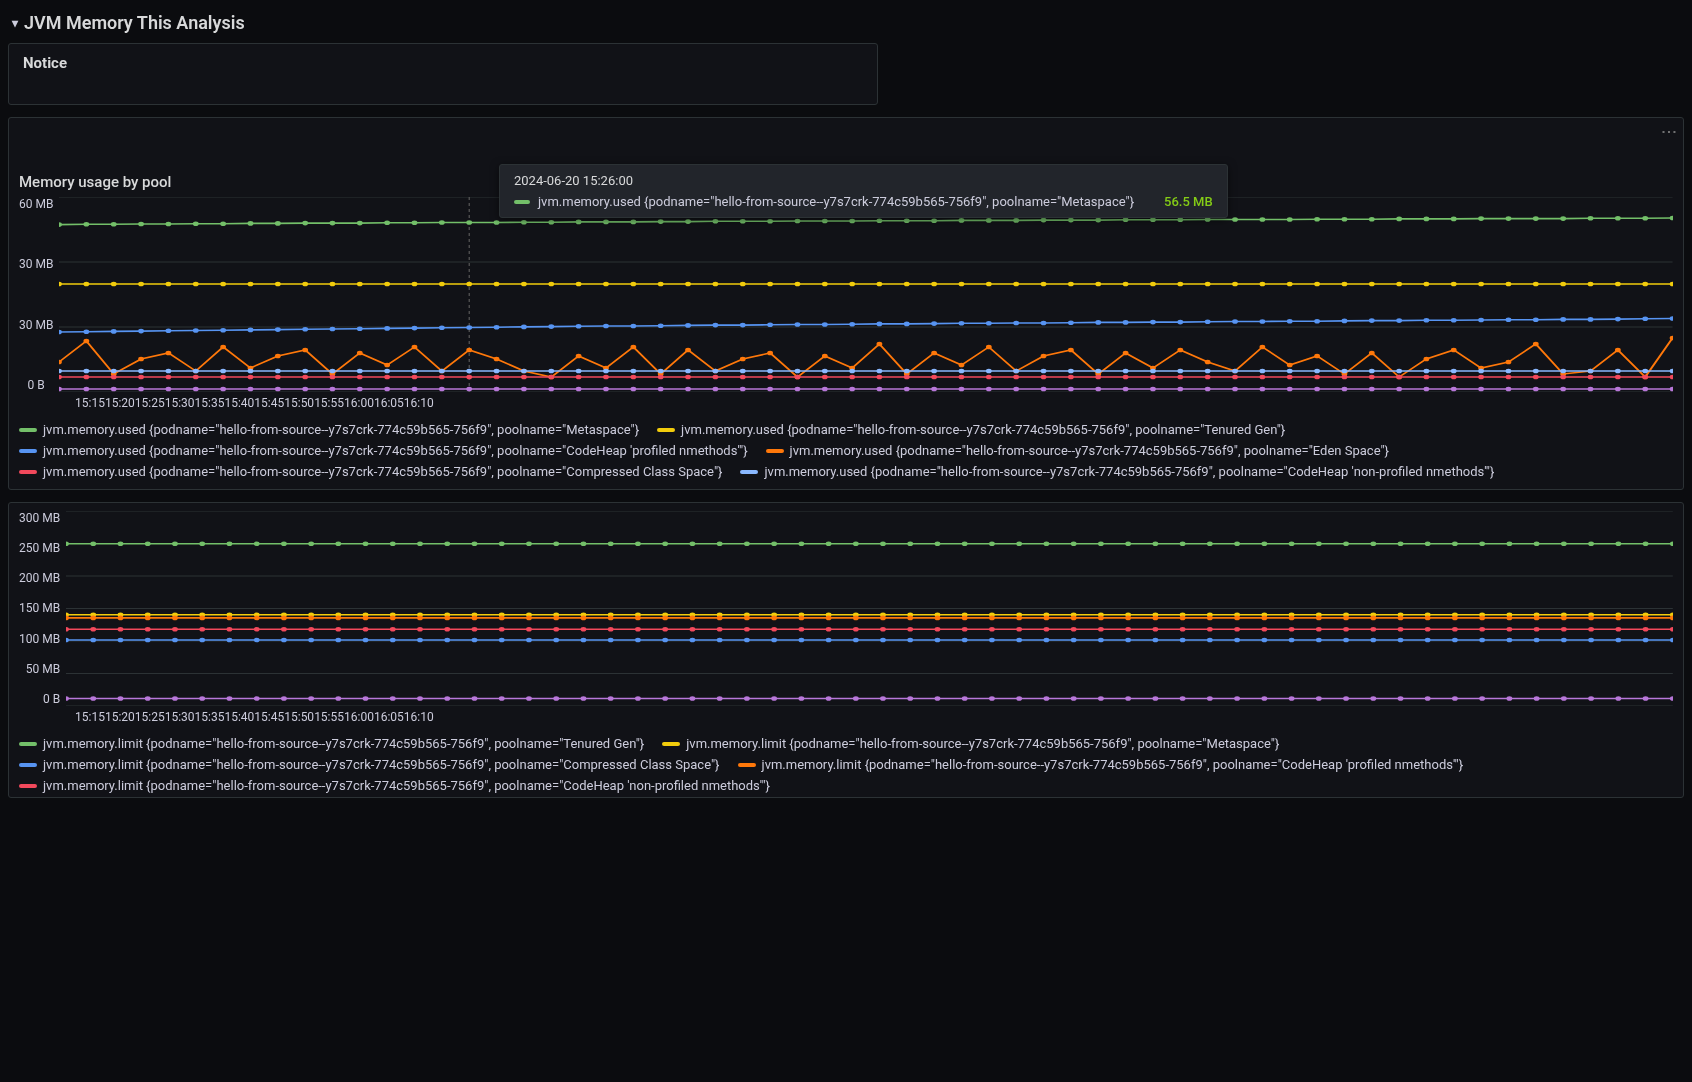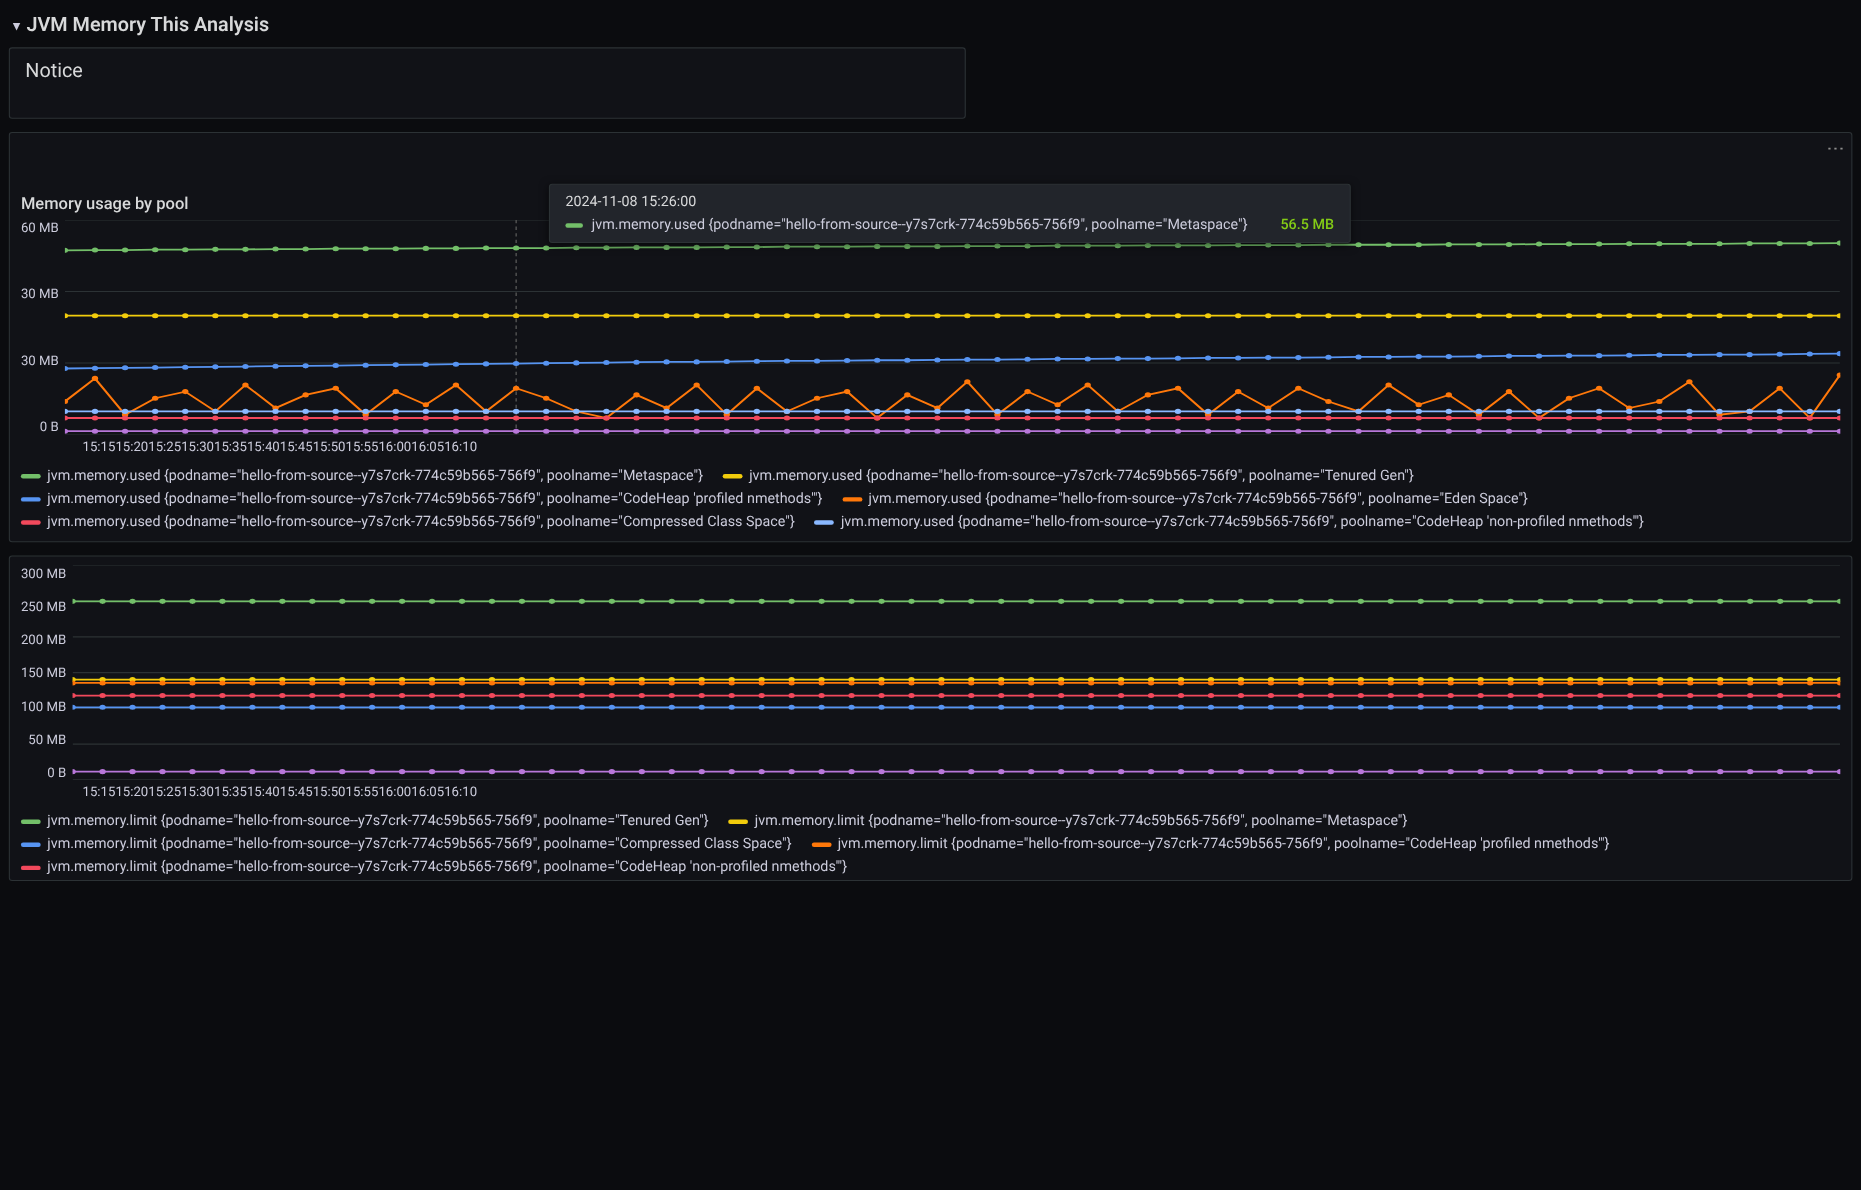--- a/index.html
+++ b/index.html
@@ -23,23 +23,23 @@
   .chev { font-size: 12px; color: #ccccdc; }
   .notice-panel {
     border: 1px solid #2c3235;
     border-radius: 3px;
     background: #111217;
     padding: 10px 14px 16px 14px;
     margin-bottom: 12px;
     max-width: 870px;
   }
   .notice-title {
-    font-size: 18px;
+    font-size: 15px;
     color: #d8d9da;
-    font-weight: 400;
+    font-weight: 700;
     margin-bottom: 16px;
   }
   .notice-body {
     font-size: 15px;
     color: #ccccdc;
     line-height: 1.55;
   }
   .chart-panel {
     border: 1px solid #2c3235;
     border-radius: 3px;
@@ -127,21 +127,21 @@
 </div>
 
 <div class="notice-panel">
   <div class="notice-title">Notice</div>
 </div>
 
 <div class="chart-panel">
   <div class="panel-menu">⋮</div>
   <div class="chart-title">Memory usage by pool</div>
   <div class="plot-wrap">
-    <div class="yaxis" id="yaxis-usage" style="height:195px;">
+    <div class="yaxis" id="yaxis-usage" style="height:195px;align-items:center;">
         <span>60 MB</span>
         <span>30 MB</span>
         <span>30 MB</span>
         <span>0 B</span>
       </div>
     <div class="plot" id="plot-usage" style="height:195px;">
         <svg viewBox="0 0 1280 195" preserveAspectRatio="none">
           <line x1="0" y1="0" x2="1280" y2="0" stroke="#2c3235" stroke-width="1"></line>
           <line x1="0" y1="65" x2="1280" y2="65" stroke="#2c3235" stroke-width="1"></line>
           <line x1="0" y1="130" x2="1280" y2="130" stroke="#2c3235" stroke-width="1"></line>
@@ -612,21 +612,21 @@
         <span class="swatch" style="background: rgb(242, 73, 92);"></span>
         <span>jvm.memory.used {podname="hello-from-source--y7s7crk-774c59b565-756f9", poolname="Compressed Class Space"}</span>
       </div>
       <div class="legend-item">
         <span class="swatch" style="background: rgb(138, 184, 255);"></span>
         <span>jvm.memory.used {podname="hello-from-source--y7s7crk-774c59b565-756f9", poolname="CodeHeap 'non-profiled nmethods'"}</span>
       </div>
     </div>
 
   <div class="tooltip" id="tt" style="left:490px; top:46px;">
-    <span class="tt-time">2024-11-08 15:26:00</span>
+    <span class="tt-time">2024-06-20 15:26:00</span>
     <div class="tt-row">
       <span class="tt-swatch" id="tt-swatch" style="background: rgb(115, 191, 105);"></span>
       <span>jvm.memory.used {podname="hello-from-source--y7s7crk-774c59b565-756f9", poolname="Metaspace"}</span>
       <span class="tt-val">56.5 MB</span>
     </div>
   </div>
 </div>
 
 <div class="chart-panel" style="padding-bottom:4px;">
   <div class="plot-wrap">

